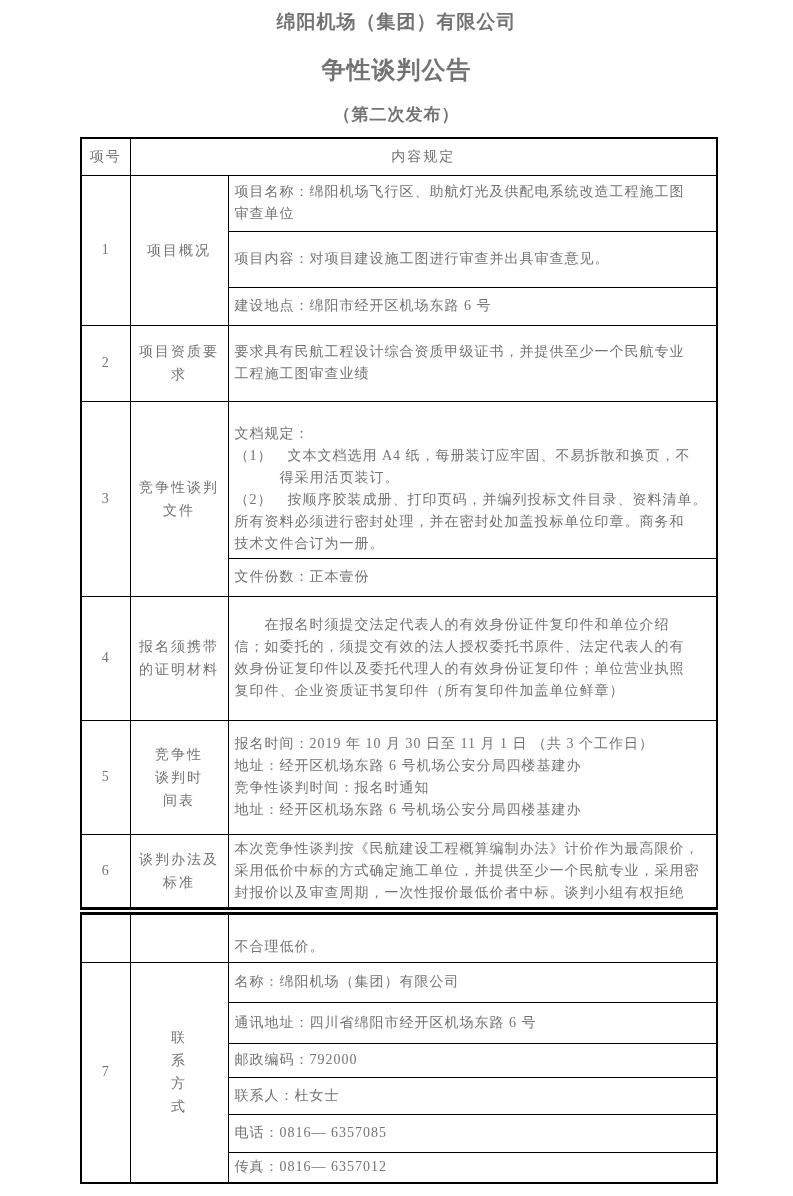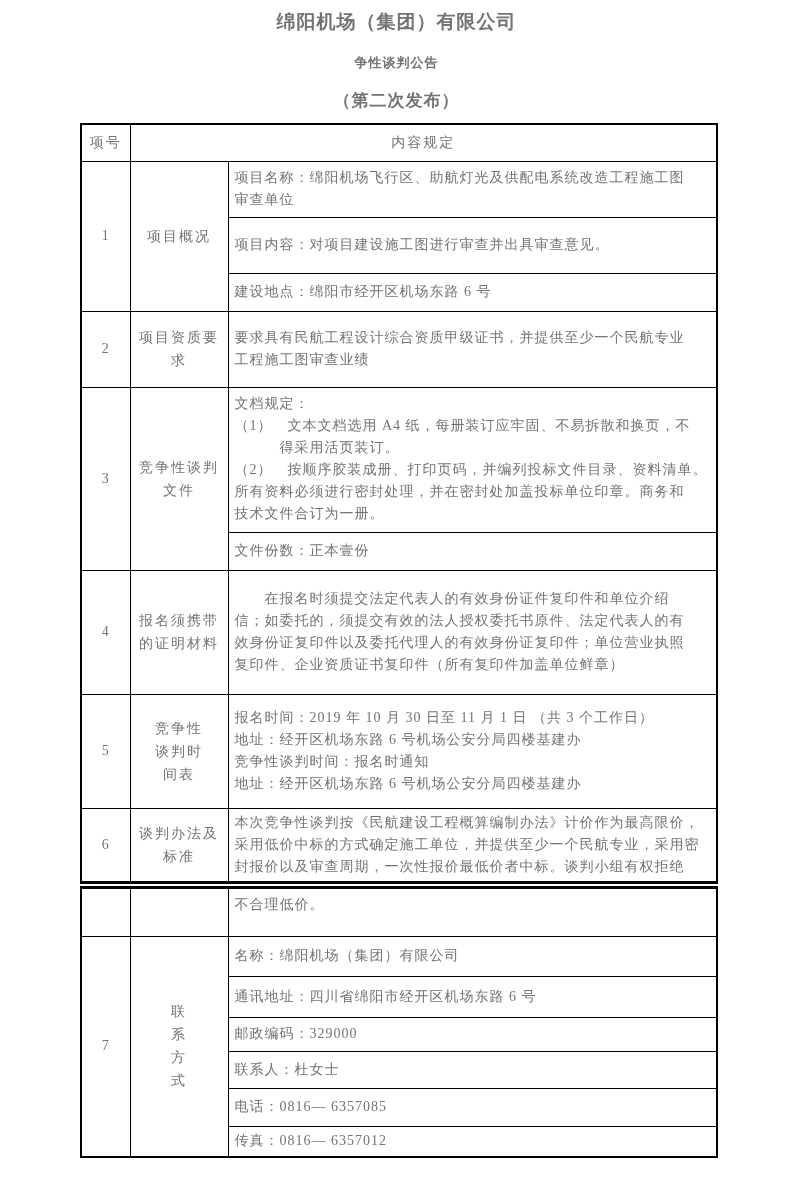--- a/index.html
+++ b/index.html
@@ -9,21 +9,21 @@
     height: 1196px;
     background: #ffffff;
     margin: 0 auto;
     font-family: "Liberation Serif", "DejaVu Serif", serif;
     color: #737373;
     overflow: hidden;
   }
   .titles { text-align: center; }
   .doc-title1 { margin: 9px 0 0 0; font-size: 19px; font-weight: bold; letter-spacing: 1px; }
   .doc-title2 { margin: 17px 0 0 0; font-size: 18px; font-weight: bold; letter-spacing: 1px; }
-  .doc-title3 { margin: 19px 0 0 0; font-size: 13px; font-weight: bold; letter-spacing: 1px; }
+  .doc-title3 { margin: 19px 0 0 0; font-size: 24px; font-weight: bold; letter-spacing: 1px; }
   .doc-subtitle { margin: 17px 0 0 0; font-size: 17px; font-weight: bold; letter-spacing: 1px; }
 
   table.doc-table {
     border-collapse: collapse;
     table-layout: fixed;
     width: 636px;
     margin-left: 80px;
   }
   table.t1 { margin-top: 11px; border: 2px solid #000; border-bottom: 3px solid #000; }
   table.t2 { margin-top: 2px;  border: 2px solid #000; border-top: 3px solid #000; }
@@ -33,21 +33,21 @@
     font-size: 14px;
     letter-spacing: 1px;
     vertical-align: middle;
     padding: 0;
     overflow: hidden;
   }
   td.no   { text-align: center; }
   td.ttl  { text-align: center; white-space: pre-line; line-height: 23px; letter-spacing: 2px; }
   td.ct   { padding: 3px 8px 3px 6px; white-space: pre-line; line-height: 22px; margin-top: 23px; }
   td.hdr  { text-align: center; letter-spacing: 2px; }
-  td.top  { vertical-align: top; padding-top: 5px; font-family: Liberation Serif, serif; }
+  td.top  { vertical-align: top; padding-top: 21px; font-family: Liberation Serif, serif; }
   .lh28   { line-height: 28px; }
   .lh20   { line-height: 20px; }
   .lh24   { line-height: 24px; }
   .lh30   { line-height: 30px; }
   .lh31   { line-height: 31px; }
 </style>
 </head>
 <body>
 
 <div class="page">
@@ -156,21 +156,21 @@
       <td class="ttl lh31" rowspan="6">联
 系
 方
 式</td>
       <td class="ct">名称：绵阳机场（集团）有限公司</td>
     </tr>
     <tr style="height:41px">
       <td class="ct">通讯地址：四川省绵阳市经开区机场东路 6 号</td>
     </tr>
     <tr style="height:34px">
-      <td class="ct">邮政编码：329000</td>
+      <td class="ct">邮政编码：792000</td>
     </tr>
     <tr style="height:37px">
       <td class="ct">联系人：杜女士</td>
     </tr>
     <tr style="height:38px">
       <td class="ct">电话：0816— 6357085</td>
     </tr>
     <tr style="height:31px">
       <td class="ct">传真：0816— 6357012</td>
     </tr>

